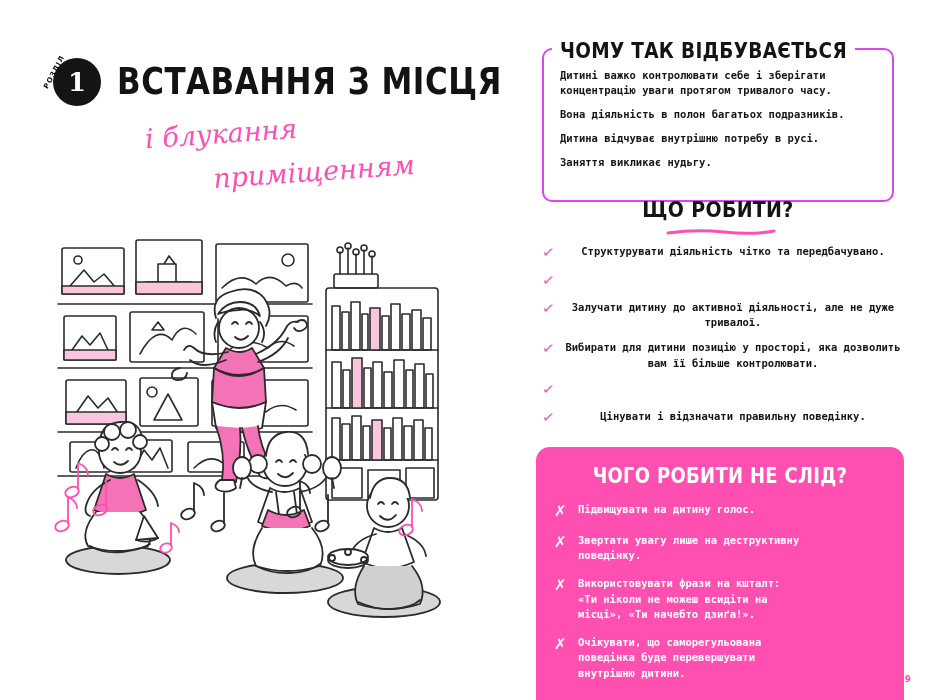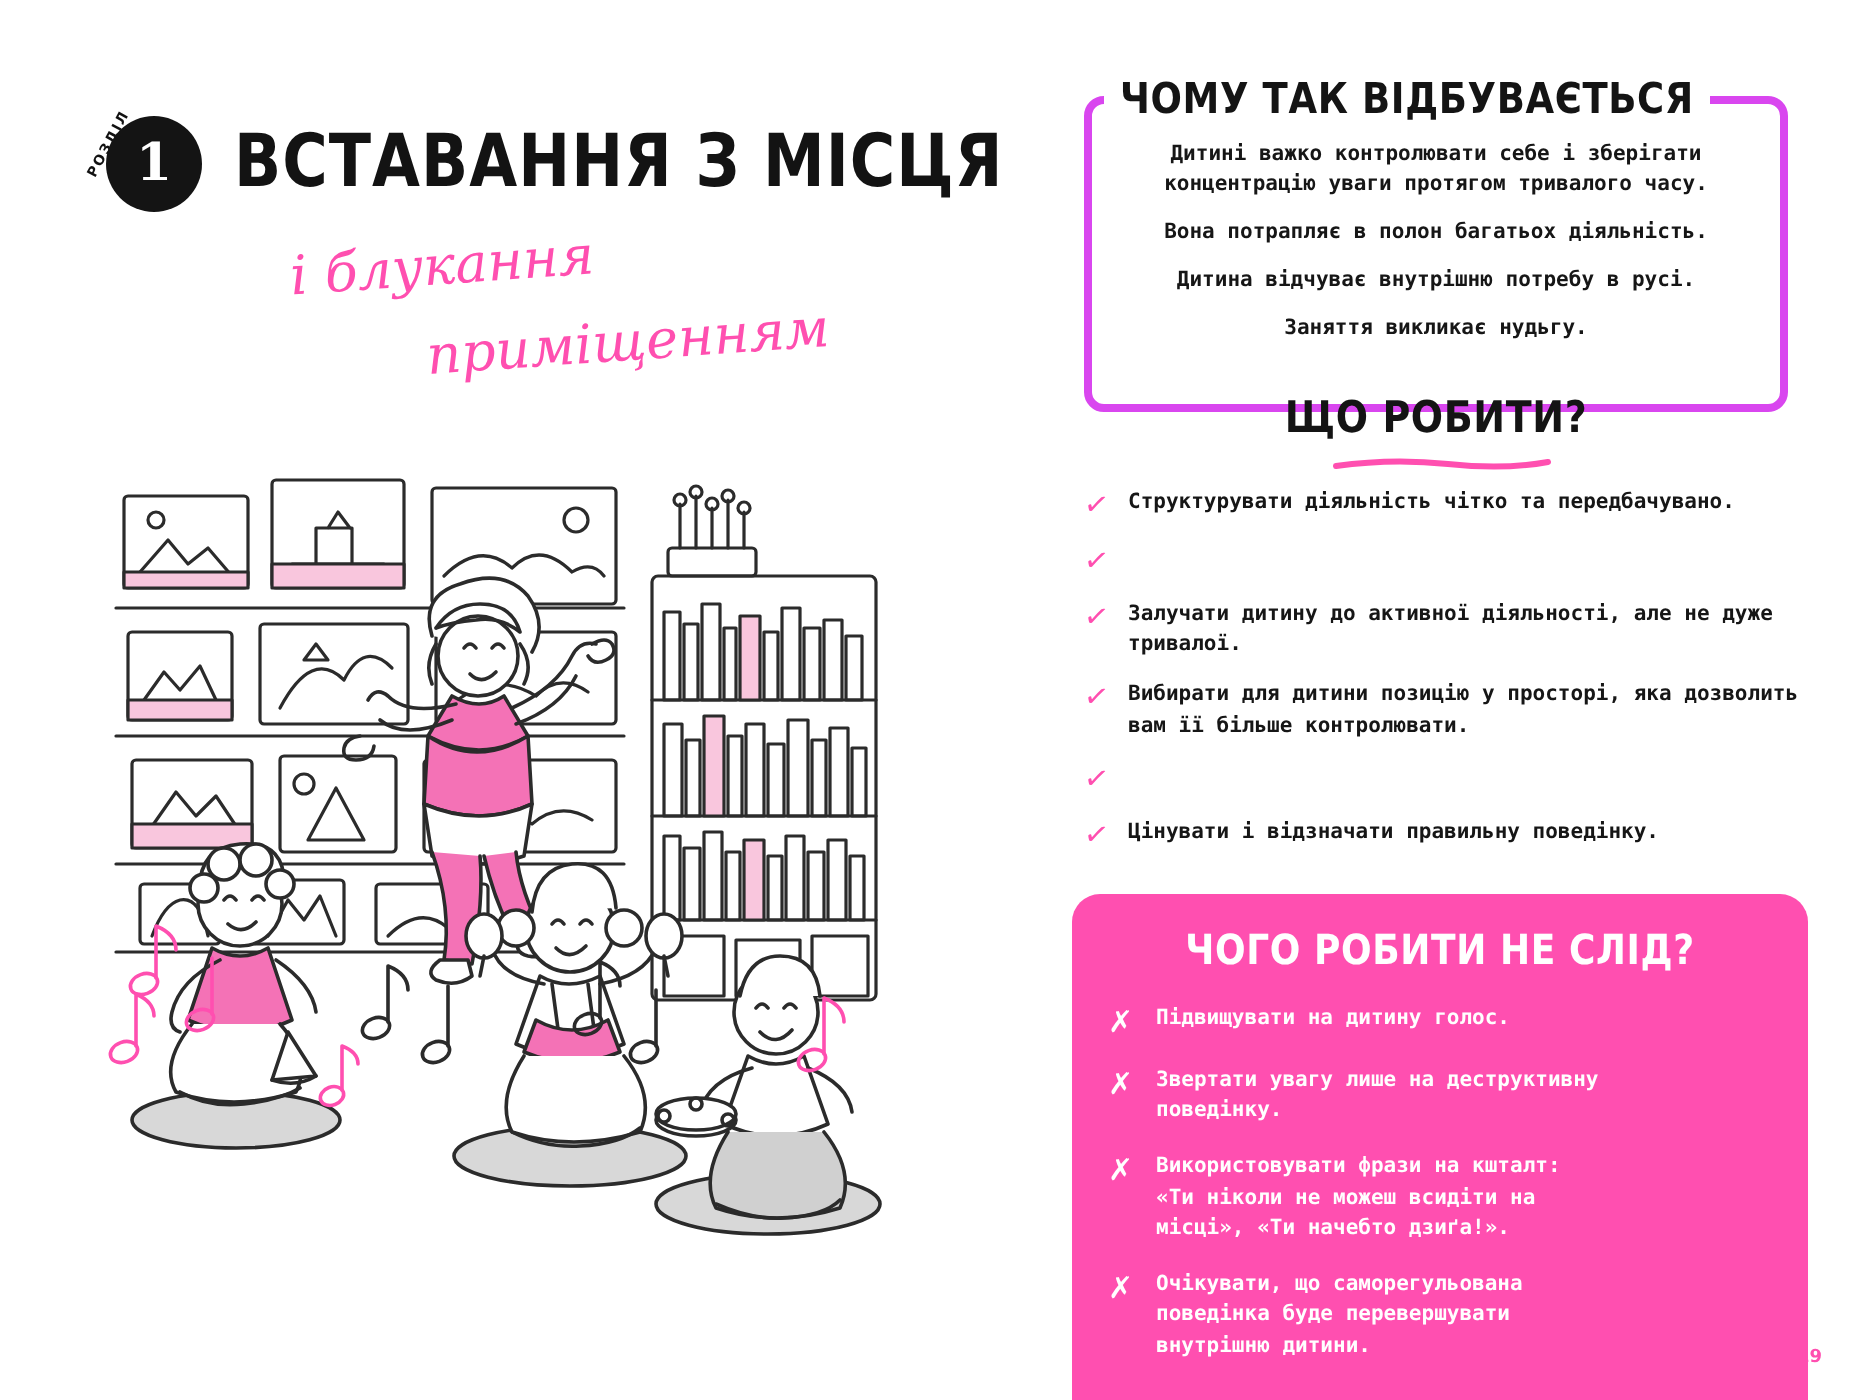--- a/index.html
+++ b/index.html
@@ -121,25 +121,24 @@
     top: 0;
     width: 433px;
     height: 700px;
   }
 
   .why-box {
     position: absolute;
     left: 42px;
     top: 48px;
     width: 352px;
-    border: 4px solid #d946ef;
+    border: 2px solid #d946ef;
     border-radius: 10px;
     padding: 18px 16px 14px 16px;
     box-sizing: border-box;
-    text-align: center;
   }
   .why-title {
     position: absolute;
     left: 52px;
     top: 38px;
     background: #ffffff;
     padding: 0 8px;
     font-family: "DejaVu Sans", sans-serif;
     font-size: 18.5px;
     font-weight: bold;
@@ -203,20 +202,21 @@
     line-height: 1.2;
     transform: rotate(8deg);
   }
   .todo-text {
     flex: 1;
     font-family: "DejaVu Sans Mono", monospace;
     font-size: 10.5px;
     font-weight: bold;
     line-height: 1.45;
     color: #161616;
+    text-align: center;
   }
 
   .dont-box {
     position: absolute;
     left: 36px;
     top: 447px;
     width: 368px;
     background: #ff4fb0;
     border-radius: 14px;
     padding: 14px 18px 20px 18px;
@@ -519,21 +519,21 @@
         </g>
       </svg>
     </div>
   </div>
 
   <div class="right-col">
 
     <div class="why-box">
       <div class="why-list">
         <p>Дитині важко контролювати себе і зберігати концентрацію уваги протягом тривалого часу.</p>
-        <p>Вона потрапляє в полон багатьох діяльність.</p>
+        <p>Вона діяльність в полон багатьох подразників.</p>
         <p>Дитина відчуває внутрішню потребу в русі.</p>
         <p>Заняття викликає нудьгу.</p>
       </div>
     </div>
     <div class="why-title">ЧОМУ ТАК ВІДБУВАЄТЬСЯ</div>
 
     <div class="what-title-wrap">
       <span class="what-title">ЩО РОБИТИ?</span>
     </div>
     <svg class="what-underline" viewBox="0 0 110 7" xmlns="http://www.w3.org/2000/svg">

